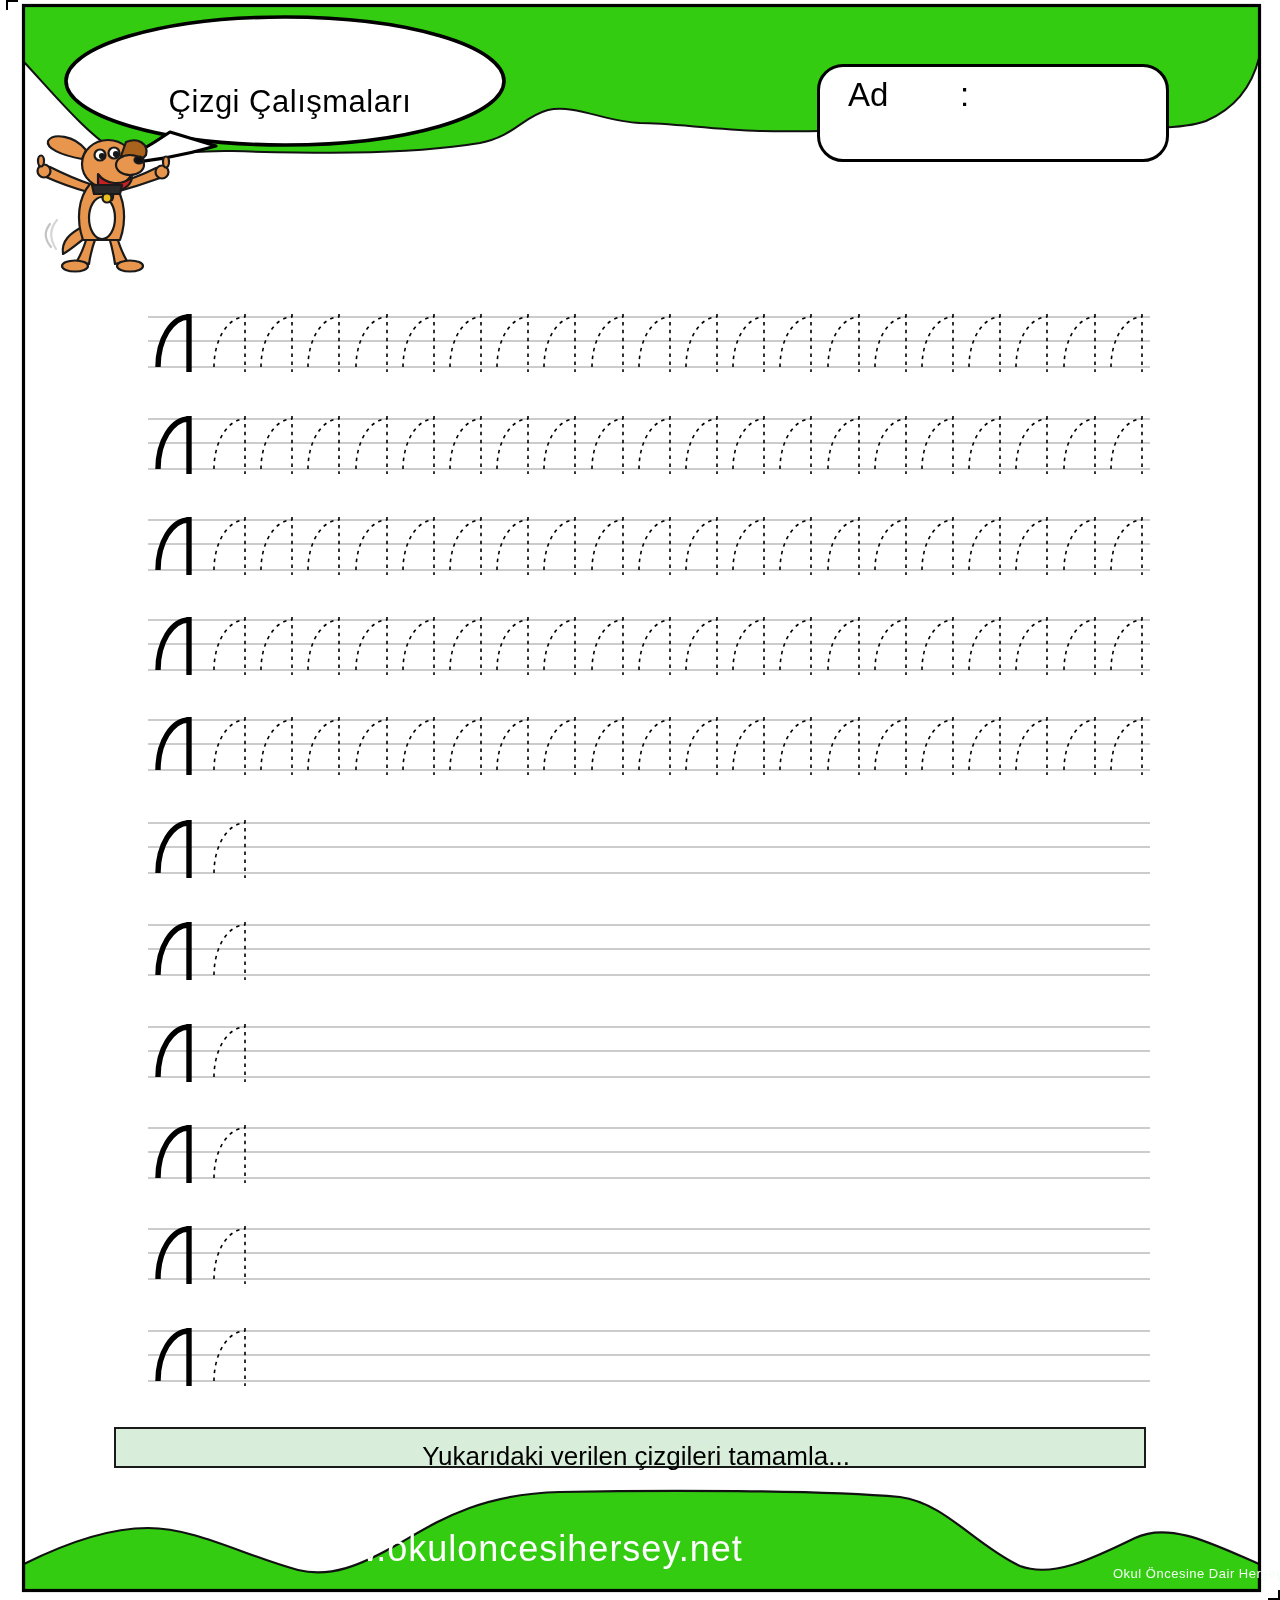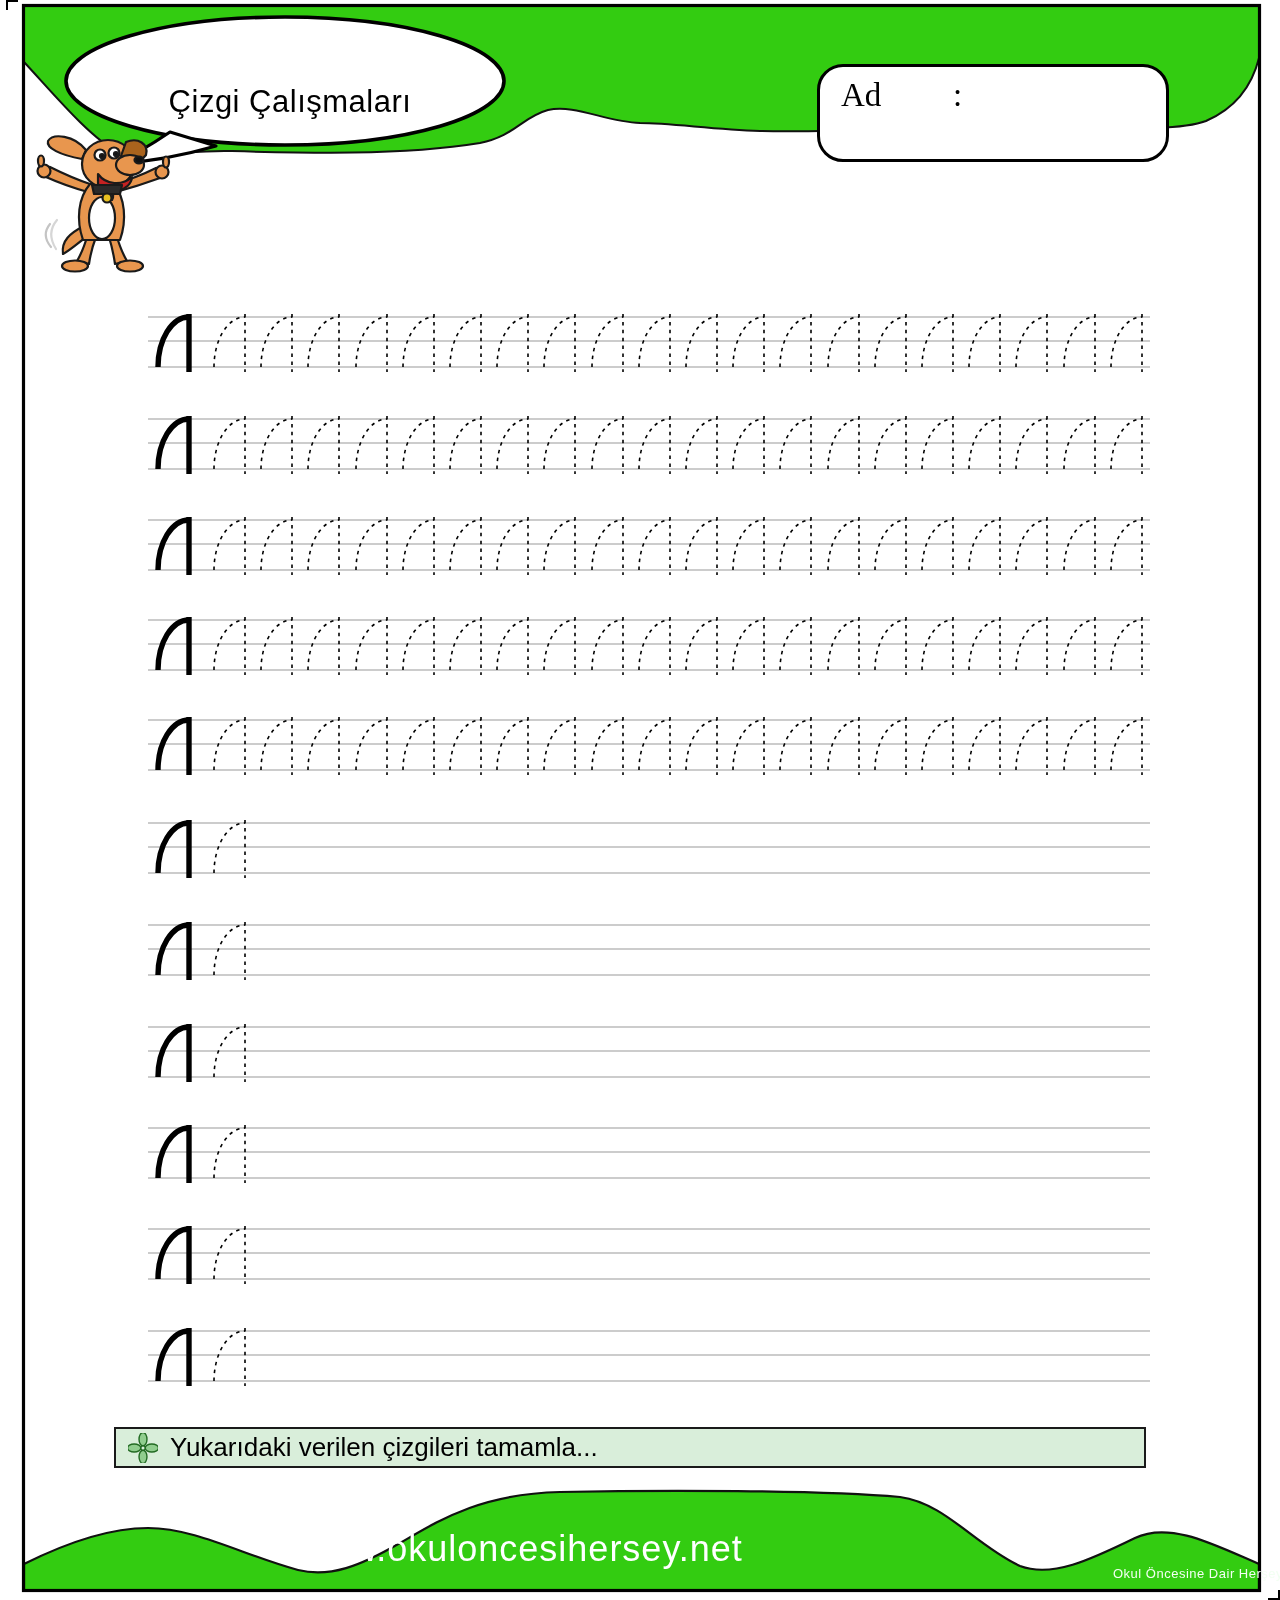--- a/index.html
+++ b/index.html
@@ -18,37 +18,37 @@
     line-height:44px;white-space:nowrap;margin-top:39px;
   }
 
   
   #dog-svg{left:30px;top:128px;width:152px;height:148px;}
 
   
   #name-box{
     left:817px;top:64px;width:352px;height:98px;
     background:#ffffff;border:3.5px solid #000;border-radius:26px;
-    padding:6px 0 0 21px;box-sizing:border-box;font-family:Liberation Serif, serif;
+    padding:6px 0 0 28px;box-sizing:border-box;
   }
   .name-row{font-size:33px;color:#000;line-height:44px;white-space:nowrap;}
   .name-row .lbl{display:inline-block;width:112px;}
 
   
   .trace-row{position:absolute;left:148px;width:1002px;height:66px;}
   .guide-line{position:absolute;left:0;width:100%;height:2px;background:#cccccc;}
   .glyph{position:absolute;top:0;width:42px;height:62px;fill:none;}
   .glyph.solid{stroke:#000;stroke-width:5.4;}
   .glyph.dashed{stroke:#000;stroke-width:1.6;stroke-dasharray:3.5 4.4;}
 
   
   #instruction-bar{
     left:114px;top:1427px;width:1032px;height:41px;
     background:#d9eeda;border:2px solid #1a1a1a;box-sizing:border-box;
-    display:flex;align-items:center;gap:12px;padding-left:12px;
+    display:flex;align-items:center;gap:12px;padding-left:12px;flex-direction:column;
   }
   #instruction-text{font-size:26px;color:#000;white-space:nowrap;}
 
   
   #footer-url{
     left:0;top:1528px;width:1040px;text-align:center;
     font-size:36px;color:#ffffff;letter-spacing:1px;
   }
   #footer-tagline{
     left:3px;top:1566px;width:1280px;text-align:right;

